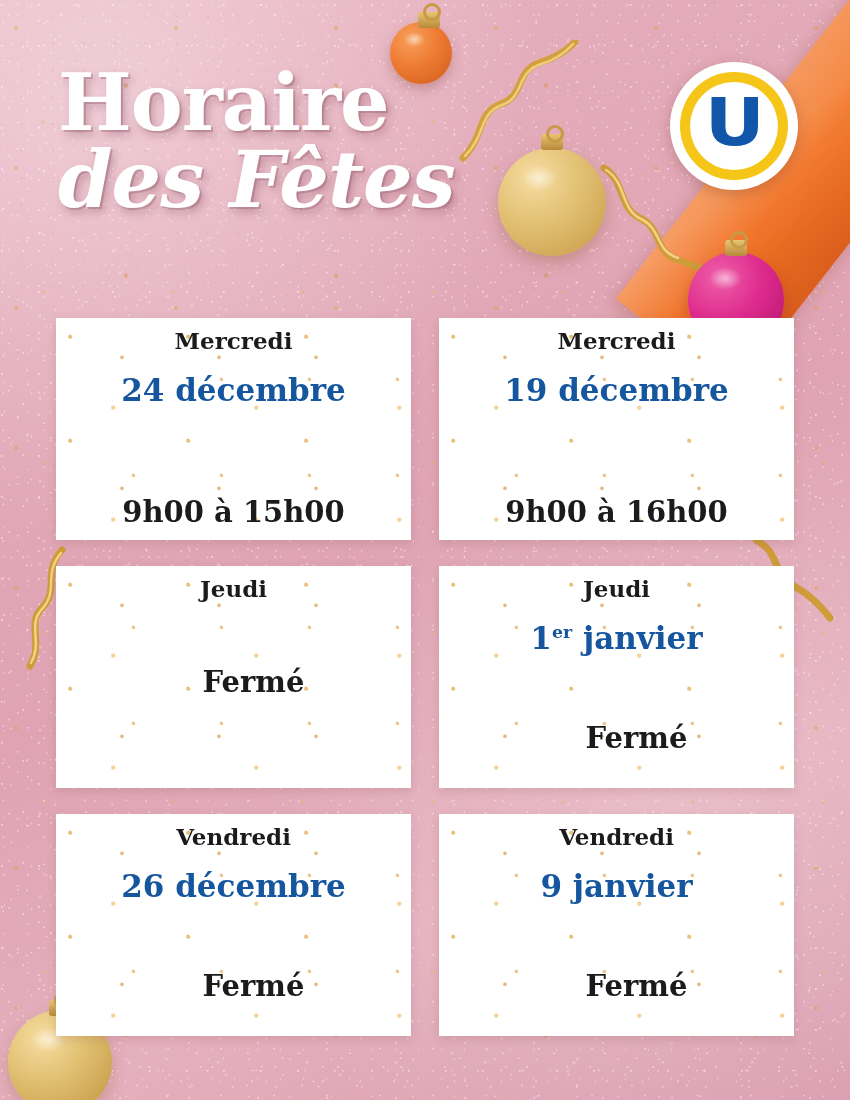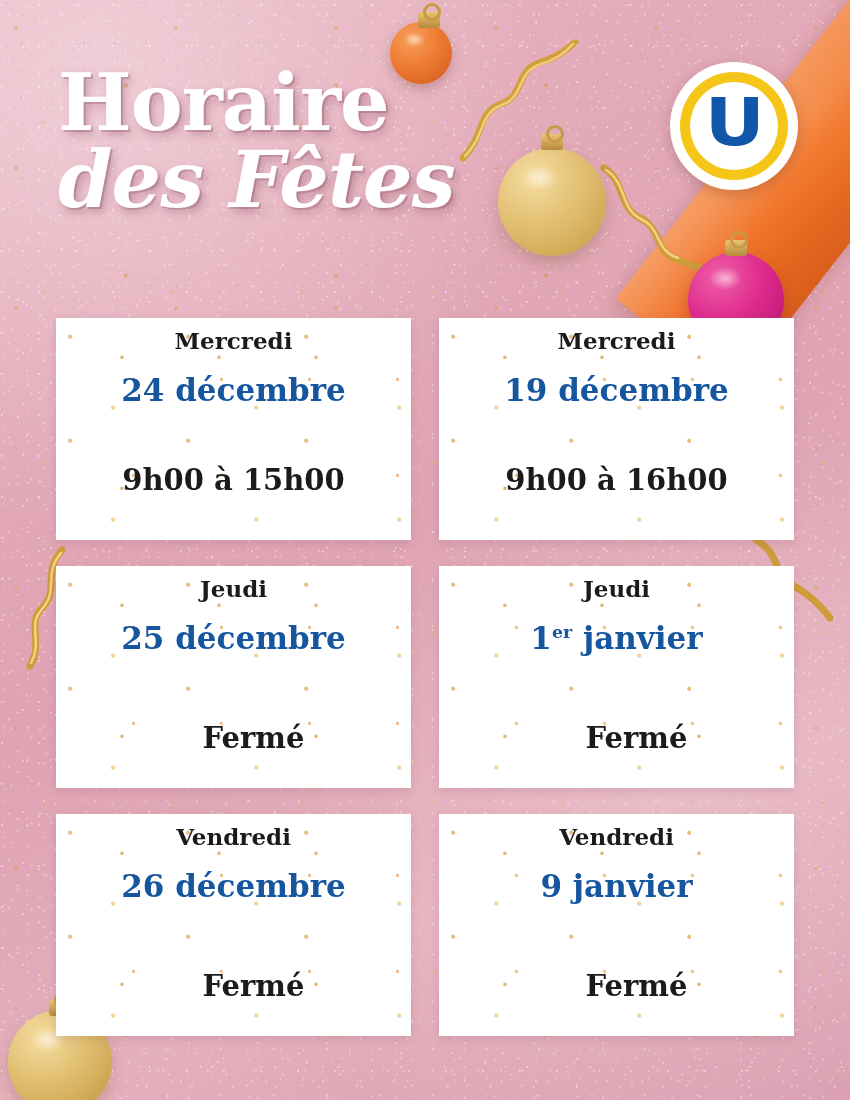--- a/index.html
+++ b/index.html
@@ -282,21 +282,21 @@
     vertical-align: super;
     line-height: 0;
   }
   .card-hours {
     font-family: "DejaVu Serif", serif;
     font-weight: bold;
     font-size: 29px;
     color: #1b1b1b;
     position: relative;
     z-index: 2;
-    margin-top: 54px;
+    margin-top: 86px;
   }
   .card.closed .card-hours { margin-top: 64px; margin-left: 40px; }
 </style>
 </head>
 <body>
 
 <div class="poster">
 
   <div class="glitter"></div>
   <div class="glitter2"></div>
@@ -373,21 +373,20 @@
     <div class="card">
       <div class="flecks"></div>
       <div class="card-day">Mercredi</div>
       <div class="card-date">19 décembre</div>
       <div class="card-hours">9h00 à 16h00</div>
     </div>
 
     <div class="card closed">
       <div class="flecks"></div>
       <div class="card-day">Jeudi</div>
-      <div class="card-date">25 décembre</div>
       <div class="card-hours">Fermé</div>
     </div>
 
     <div class="card closed">
       <div class="flecks"></div>
       <div class="card-day">Jeudi</div>
       <div class="card-date"><span>1</span><sup>er</sup><span> janvier</span></div>
       <div class="card-hours">Fermé</div>
     </div>
 

